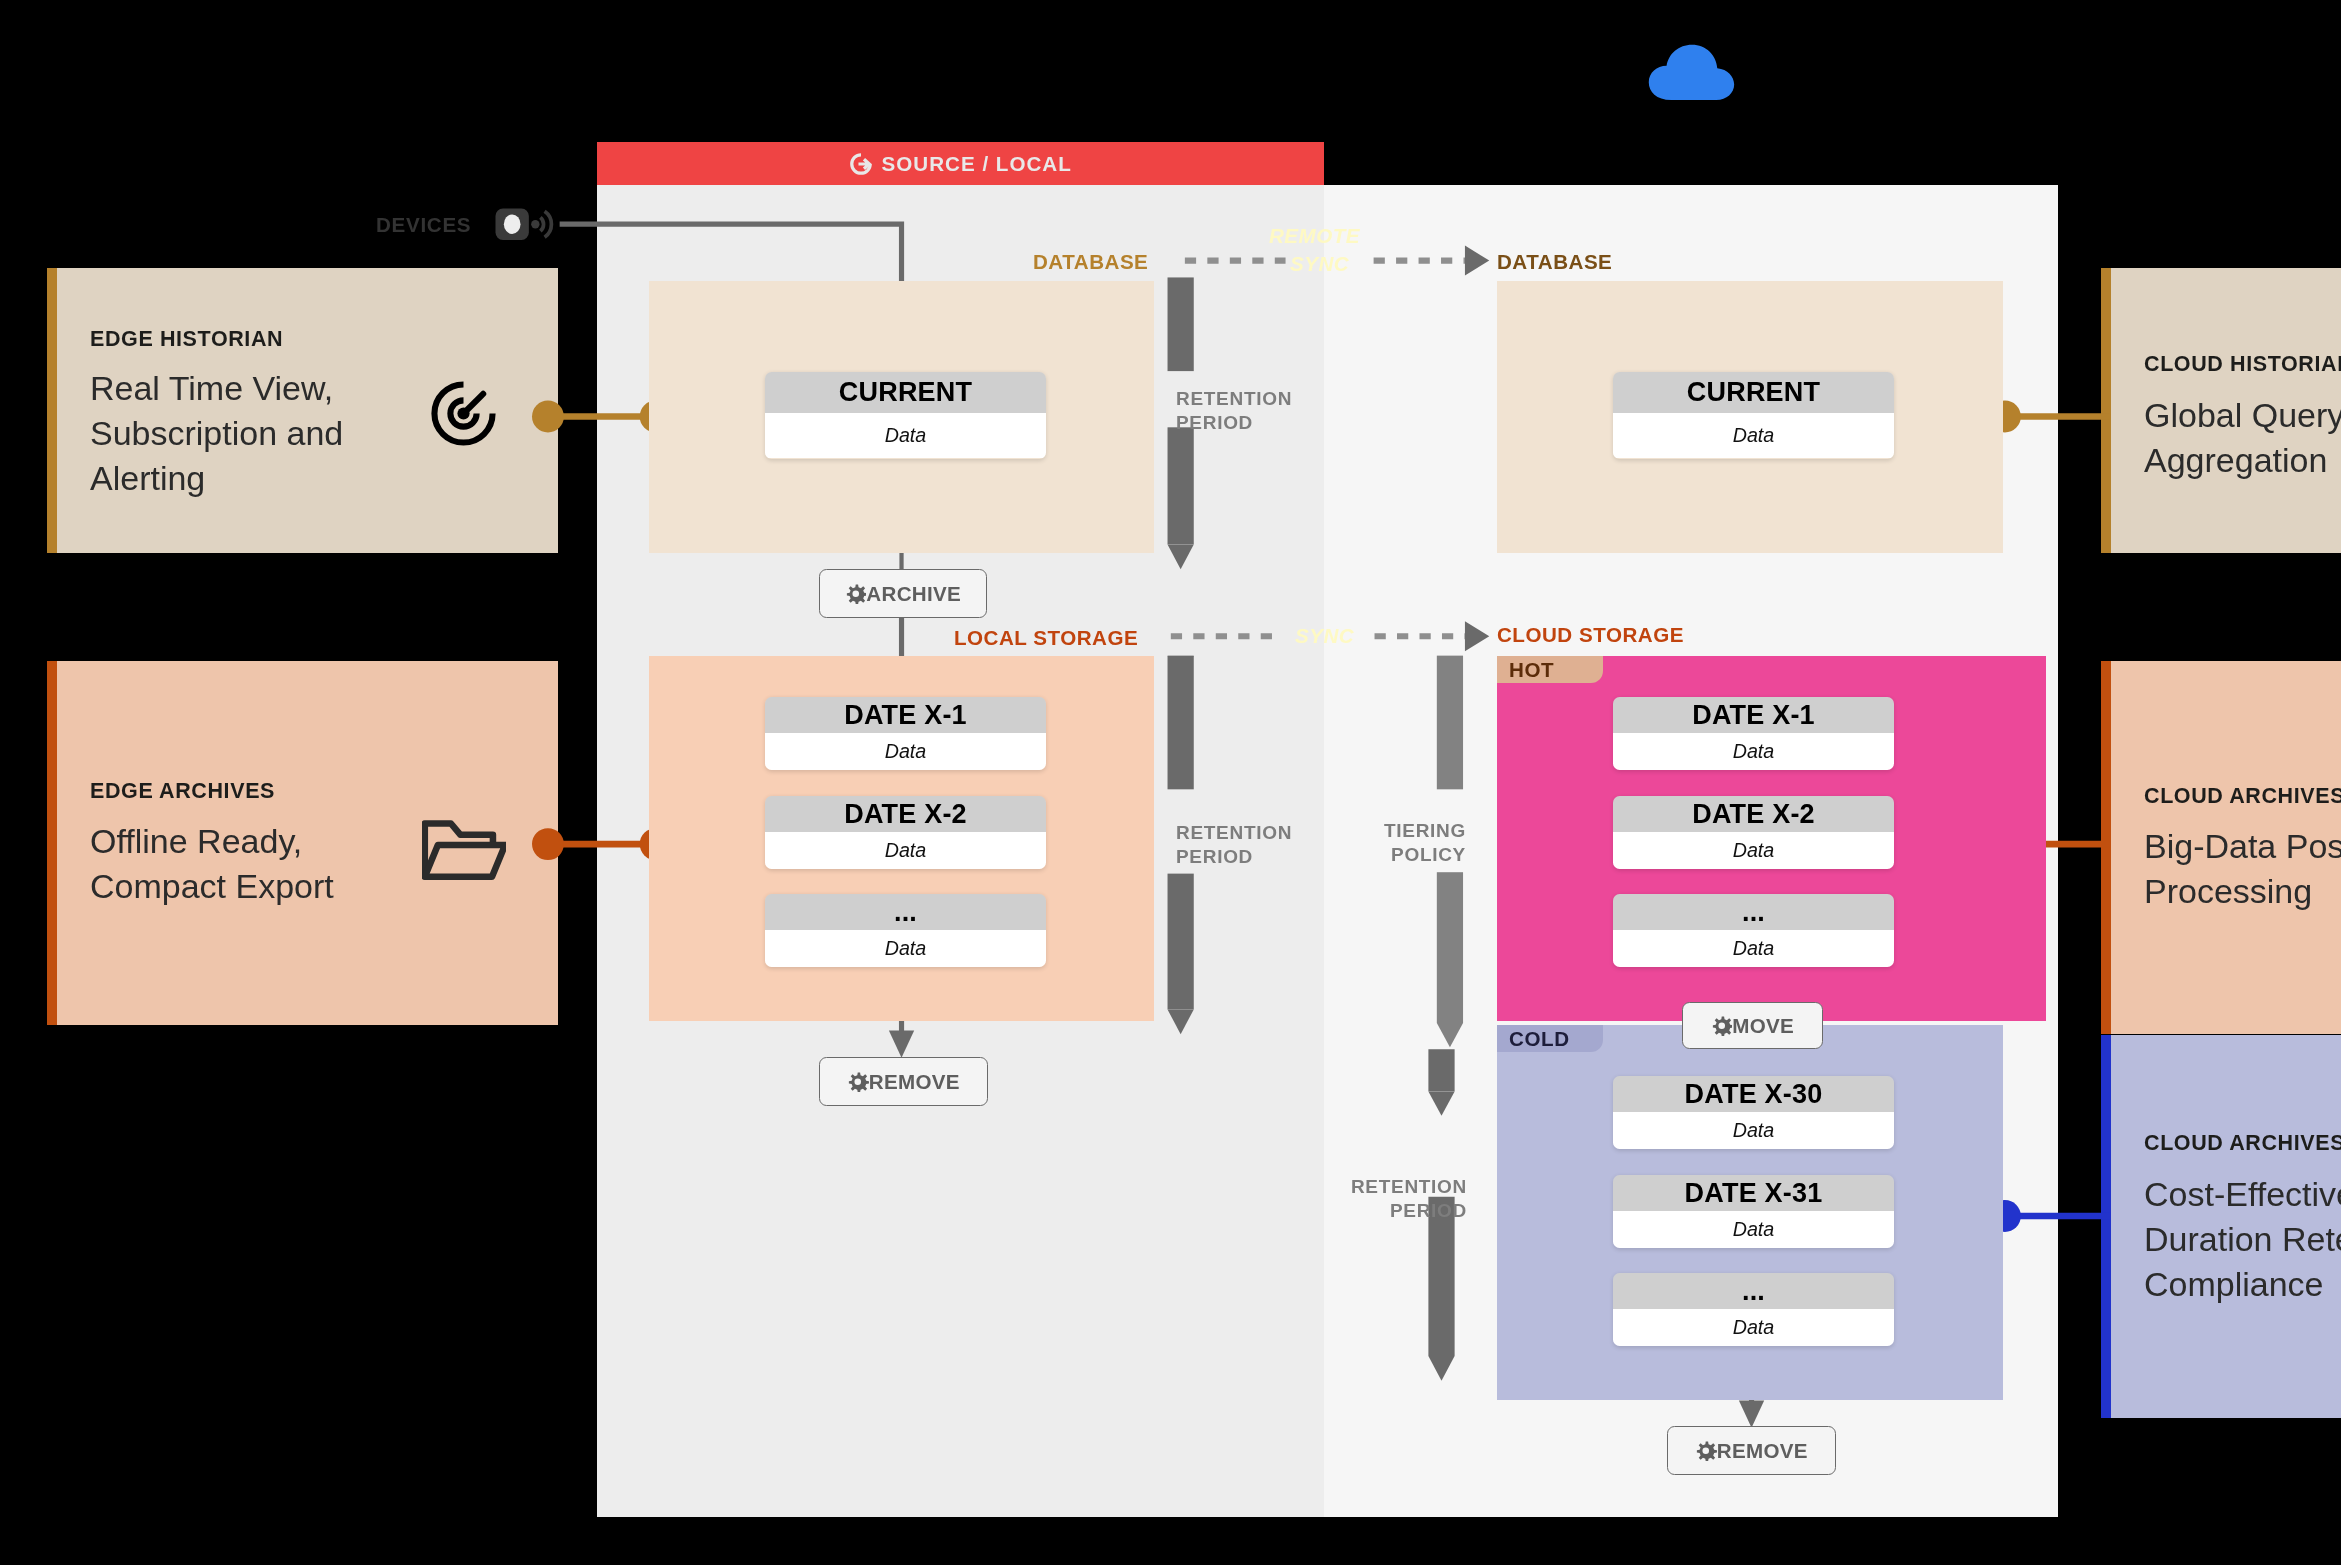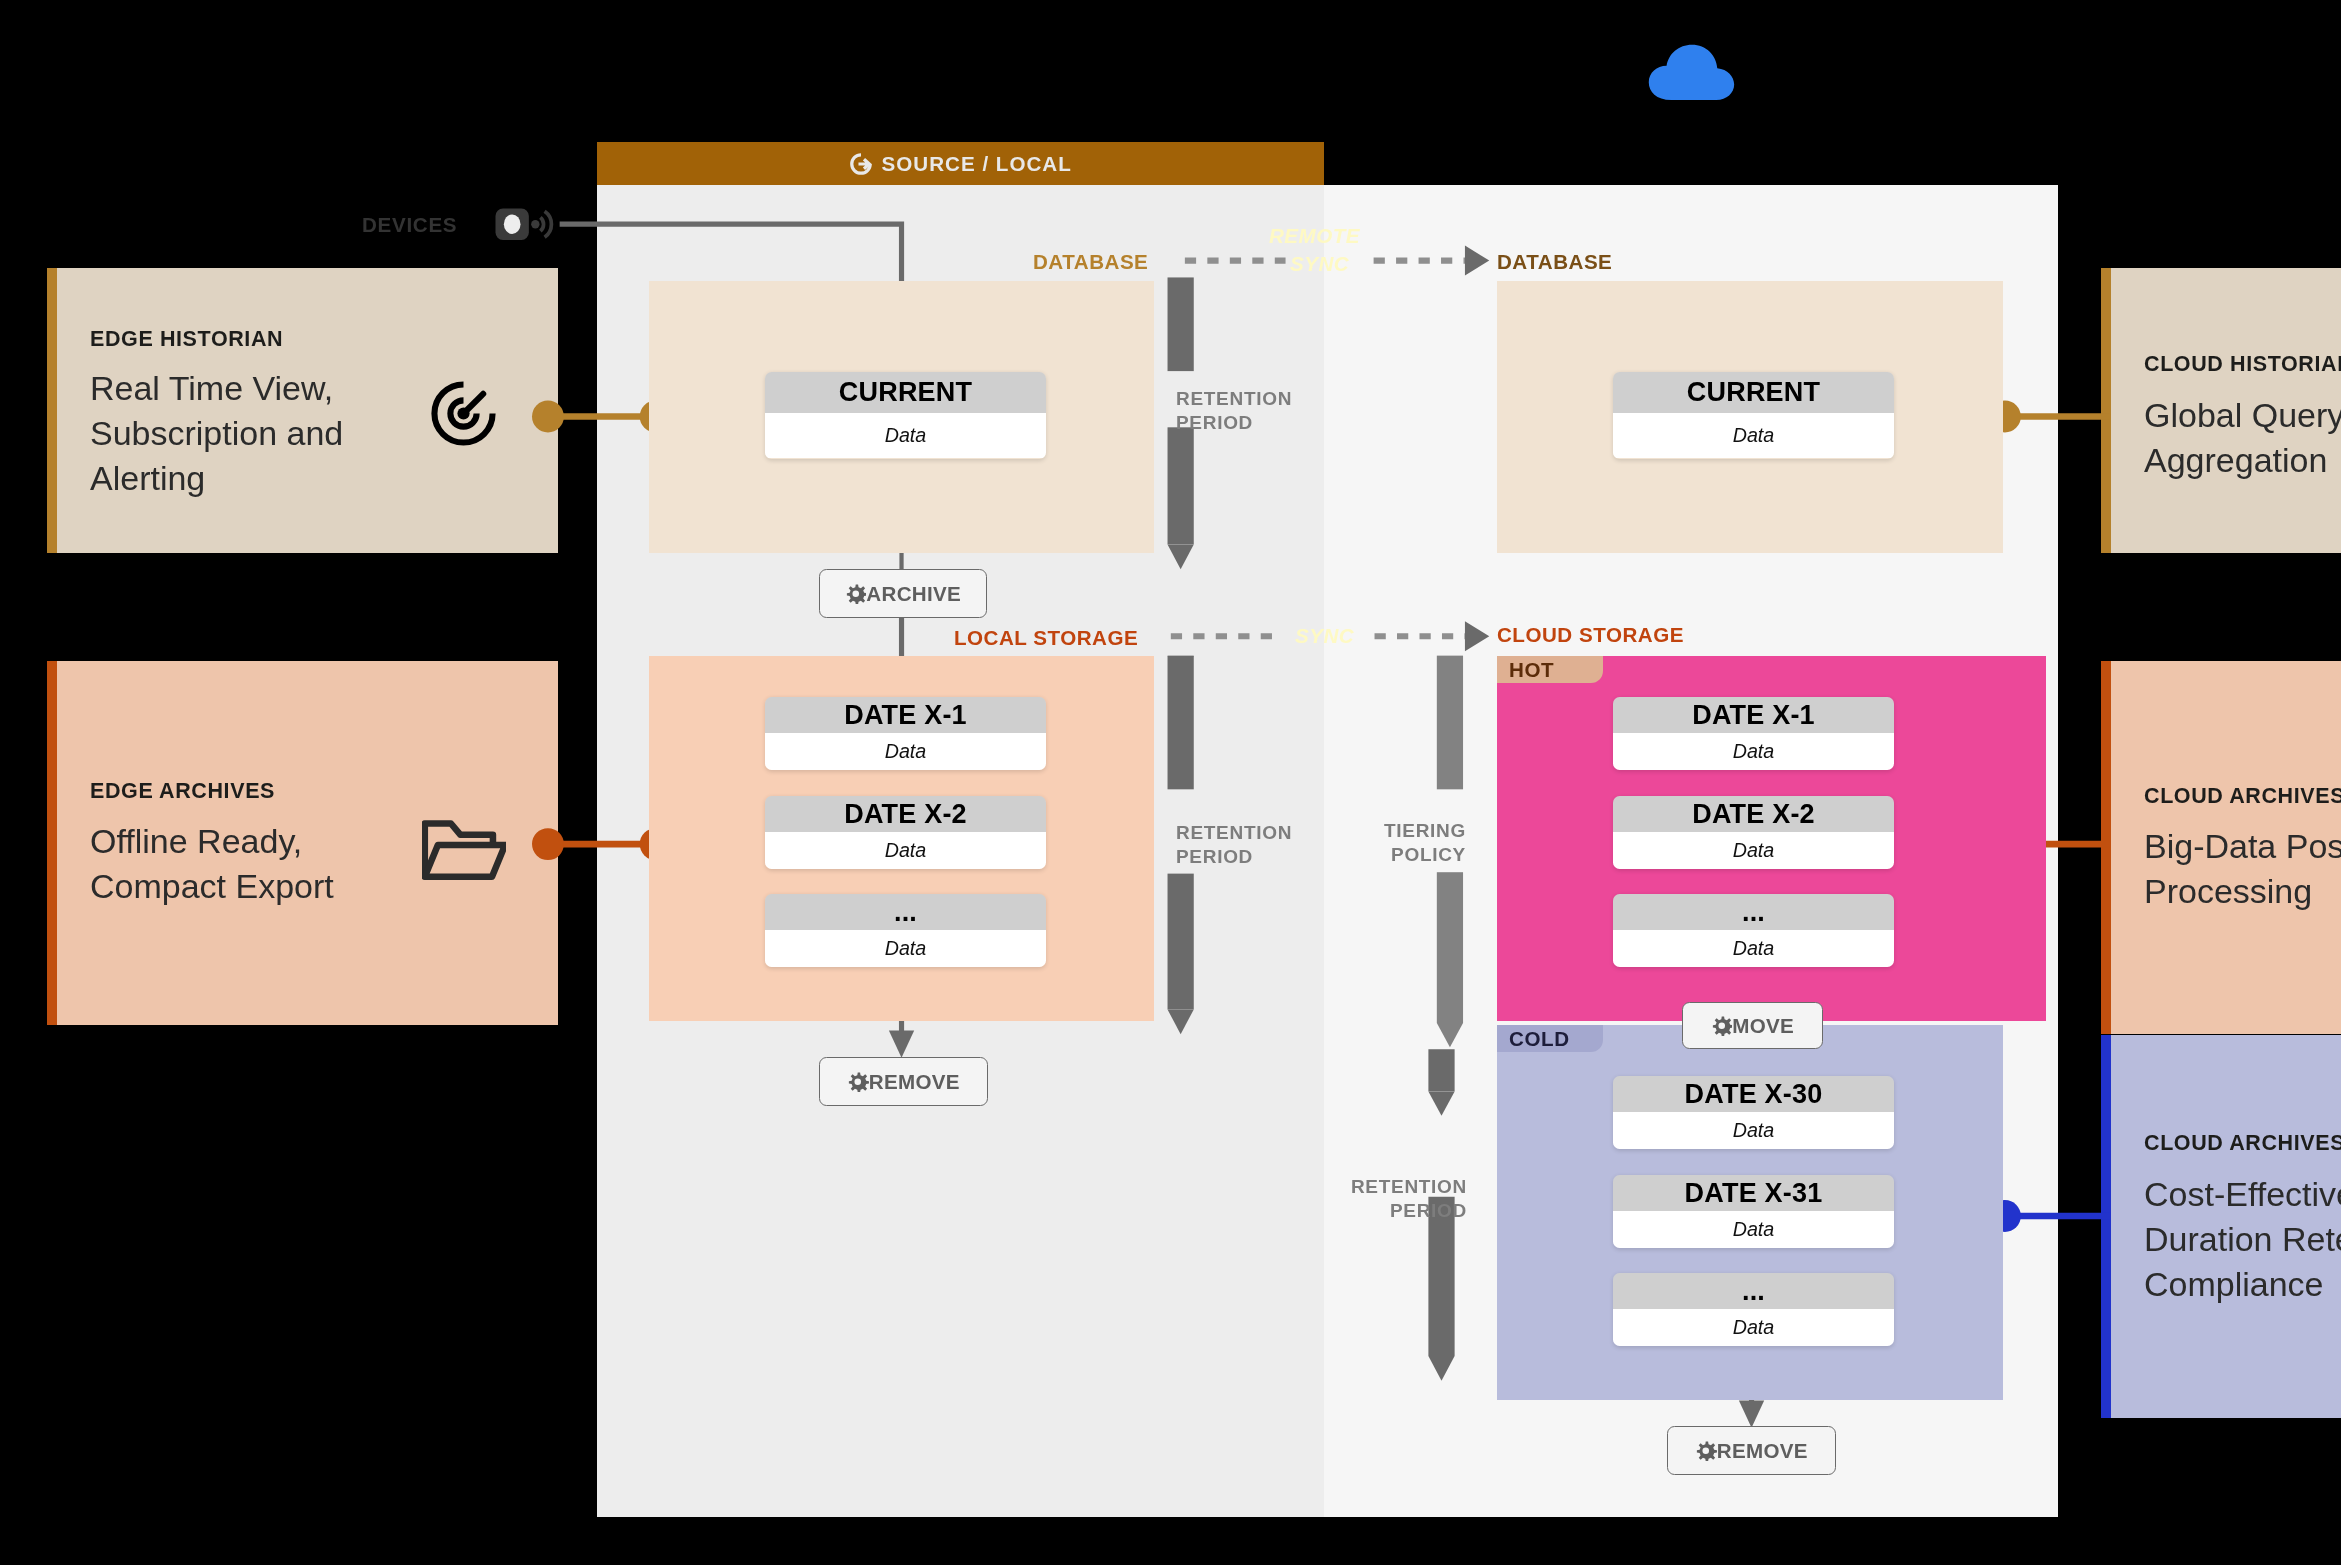--- a/index.html
+++ b/index.html
@@ -9,21 +9,21 @@
   
   .side-panel{position:absolute;box-sizing:border-box;}
   .side-panel .accent{position:absolute;left:0;top:0;bottom:0;width:10.3px;}
   .panel-kicker{position:absolute;font-weight:bold;font-size:21.5px;letter-spacing:0.6px;color:#1d1d1b;}
   .panel-title{position:absolute;font-size:34px;line-height:1.33;color:#2b2b2b;font-weight:400;}
   .panel-icon{position:absolute;}
 
   
   .hdr{position:absolute;display:flex;align-items:center;justify-content:center;gap:8.4px;
        font-weight:bold;letter-spacing:1px;font-size:20.6px;}
-  .hdr.src{color:#e8e8e8;background:#a16207;}
+  .hdr.src{color:#e8e8e8;background:#ef4444;}
   .hdr.tgt{color:#ffffff;background:#2f80ee;}
 
   
   .board-left{position:absolute;background:#ededed;}
   .board-right{position:absolute;background:#f6f6f6;}
 
   .zone{position:absolute;}
   .zone.db{background:#f1e3d2;}
   .zone.hot{background:#ec4899;padding-left:43px;}
   .zone.cold{background:#b8bcdc;}
@@ -78,21 +78,21 @@
     <span style="display:block;width:24px;height:24px;">
       <svg width="24" height="24" viewBox="0 0 52 52">
         <path d="M26 6 A20 20 0 1 0 46 26" fill="none" stroke="#e8e8e8" stroke-width="7"></path>
         <path d="M24 26 L42 26 M35 18 L44 26 L35 34" fill="none" stroke="#e8e8e8" stroke-width="7" stroke-linecap="square"></path>
       </svg>
     </span>
     <span>SOURCE / LOCAL</span>
   </div>
 
 
-  <div class="devices-label" style="left:362px;top:213px;">DEVICES</div>
+  <div class="devices-label" style="left:376px;top:213px;">DEVICES</div>
   <div class="panel-icon" style="left:494px;top:202px;width:66px;height:44px;">
     <svg width="66" height="44" viewBox="0 0 140 95">
       <rect x="2" y="14" width="72" height="68" rx="16" fill="#3a3a3a"></rect>
       <ellipse cx="38" cy="48" rx="18" ry="21" fill="#ededed"></ellipse>
       <circle cx="88" cy="48" r="9" fill="#3a3a3a"></circle>
       <path d="M99 33 A20 20 0 0 1 99 63" fill="none" stroke="#3a3a3a" stroke-width="8"></path>
       <path d="M108 20 A34 34 0 0 1 108 76" fill="none" stroke="#3a3a3a" stroke-width="8"></path>
     </svg>
   </div>
 

